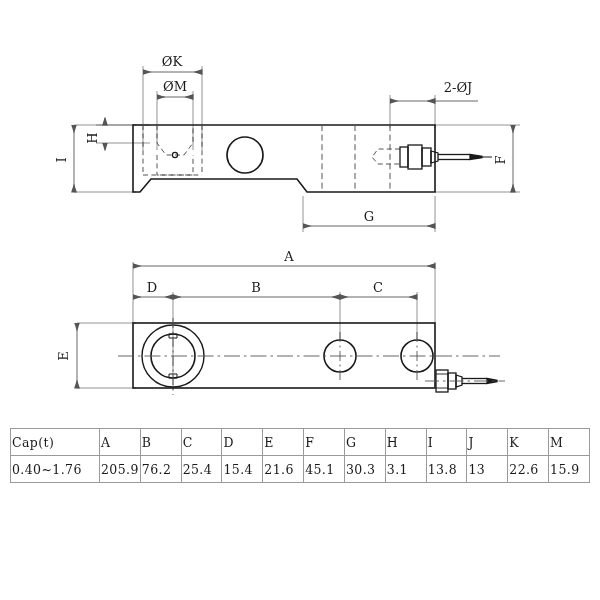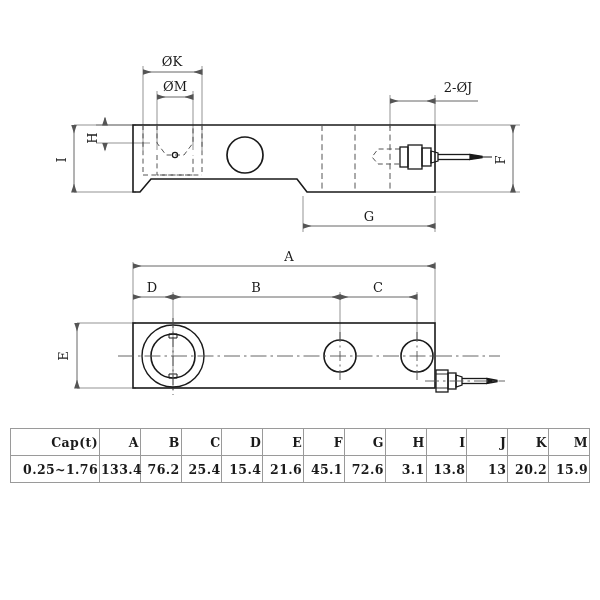--- a/index.html
+++ b/index.html
@@ -19,23 +19,23 @@
     width:580px;
   }
   table.spec{
     border-collapse:collapse;
     width:580px;
     table-layout:fixed;
     font-family:"DejaVu Serif", serif;
   }
   table.spec td,table.spec th{
     border:1px solid #9a9a9a;
-    text-align:right;
+    text-align:left;
     font-size:12.5px;
-    font-weight:bold;
+    font-weight:normal;
     color:#1a1a1a;
     height:26px;
     padding:0 1px;
     letter-spacing:0.4px;
     white-space:nowrap;
   }
   table.spec tr td:first-child,
   table.spec tr th:first-child{ width:86px; }
   table.spec{border:1px solid #8a8a8a;}
 </style>
@@ -201,31 +201,31 @@
           <th>G</th>
           <th>H</th>
           <th>I</th>
           <th>J</th>
           <th>K</th>
           <th>M</th>
         </tr>
       </thead>
       <tbody>
         <tr>
-          <td>0.25~1.76</td>
-          <td>133.4</td>
+          <td>0.40~1.76</td>
+          <td>205.9</td>
           <td>76.2</td>
           <td>25.4</td>
           <td>15.4</td>
           <td>21.6</td>
           <td>45.1</td>
-          <td>72.6</td>
+          <td>30.3</td>
           <td>3.1</td>
           <td>13.8</td>
           <td>13</td>
-          <td>20.2</td>
+          <td>22.6</td>
           <td>15.9</td>
         </tr>
       </tbody>
     </table>
   </div>
 
 </div>
 
 </body></html>

